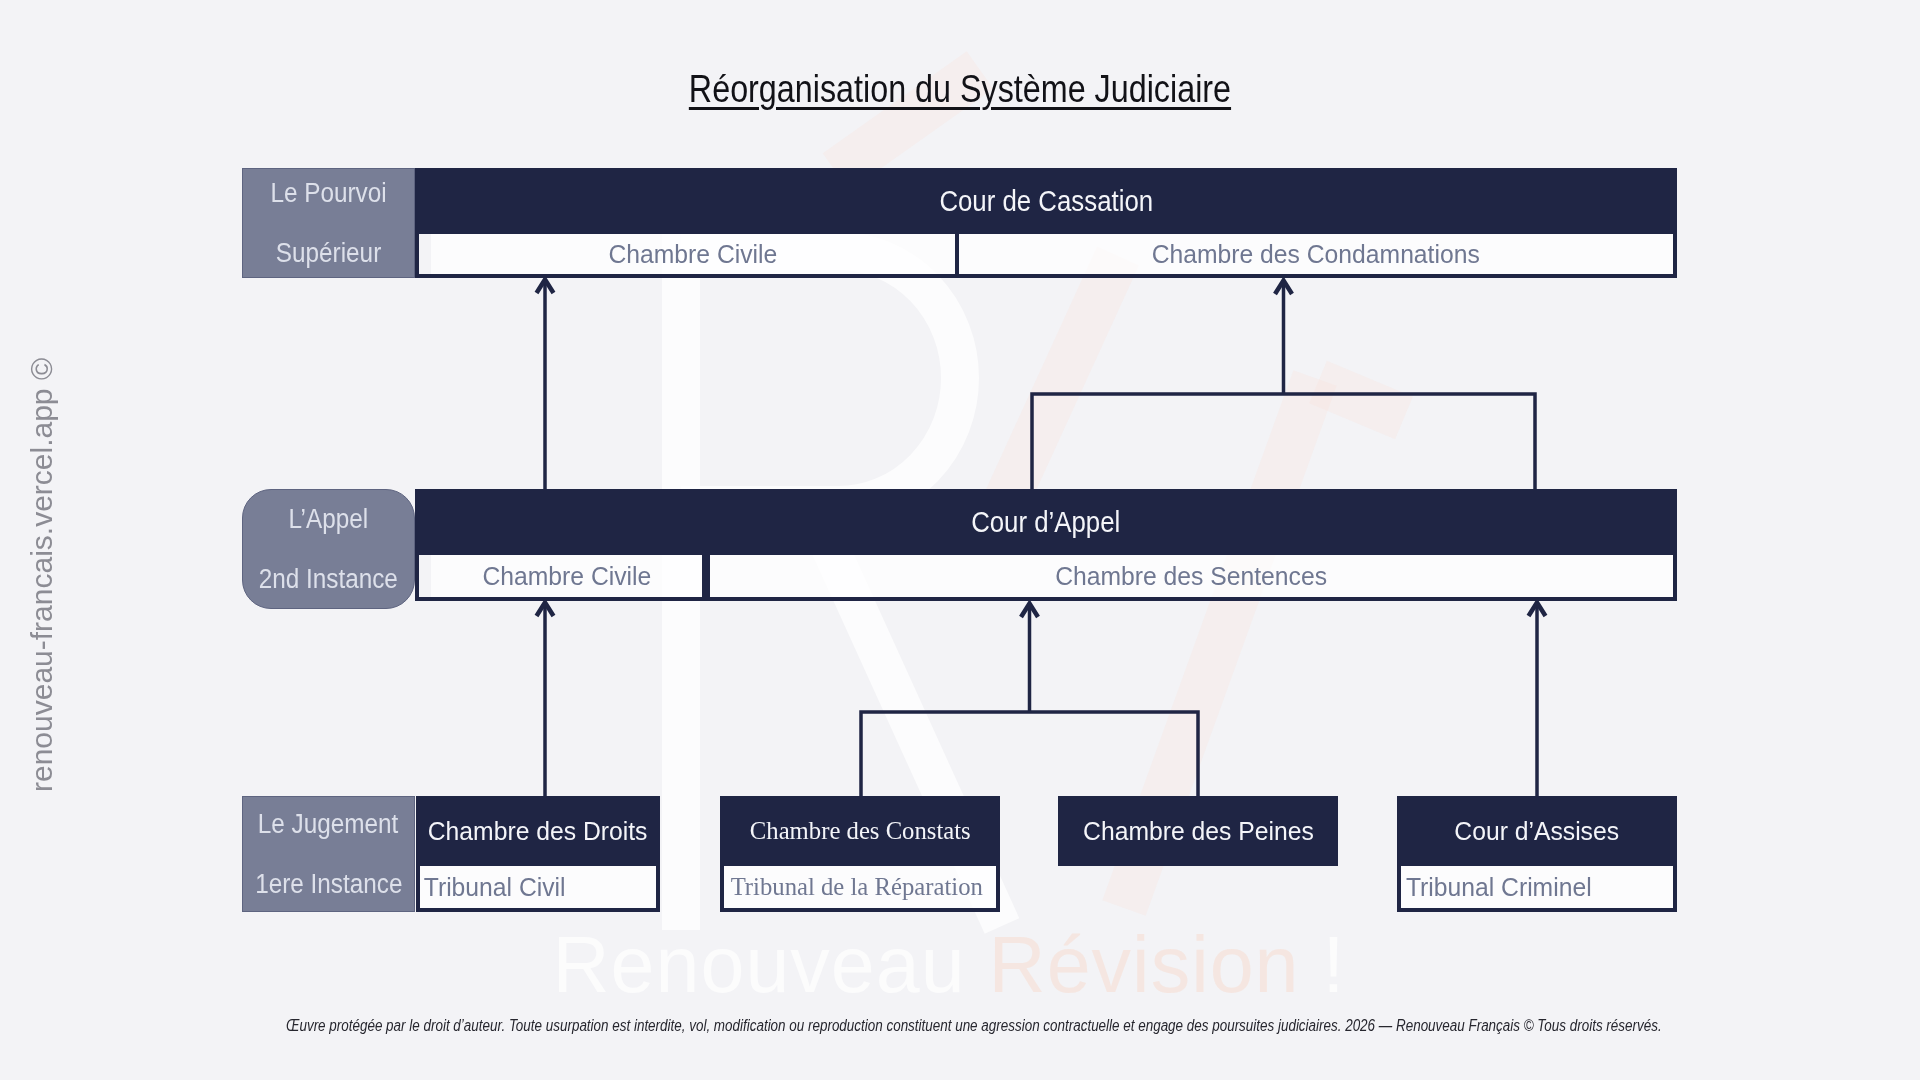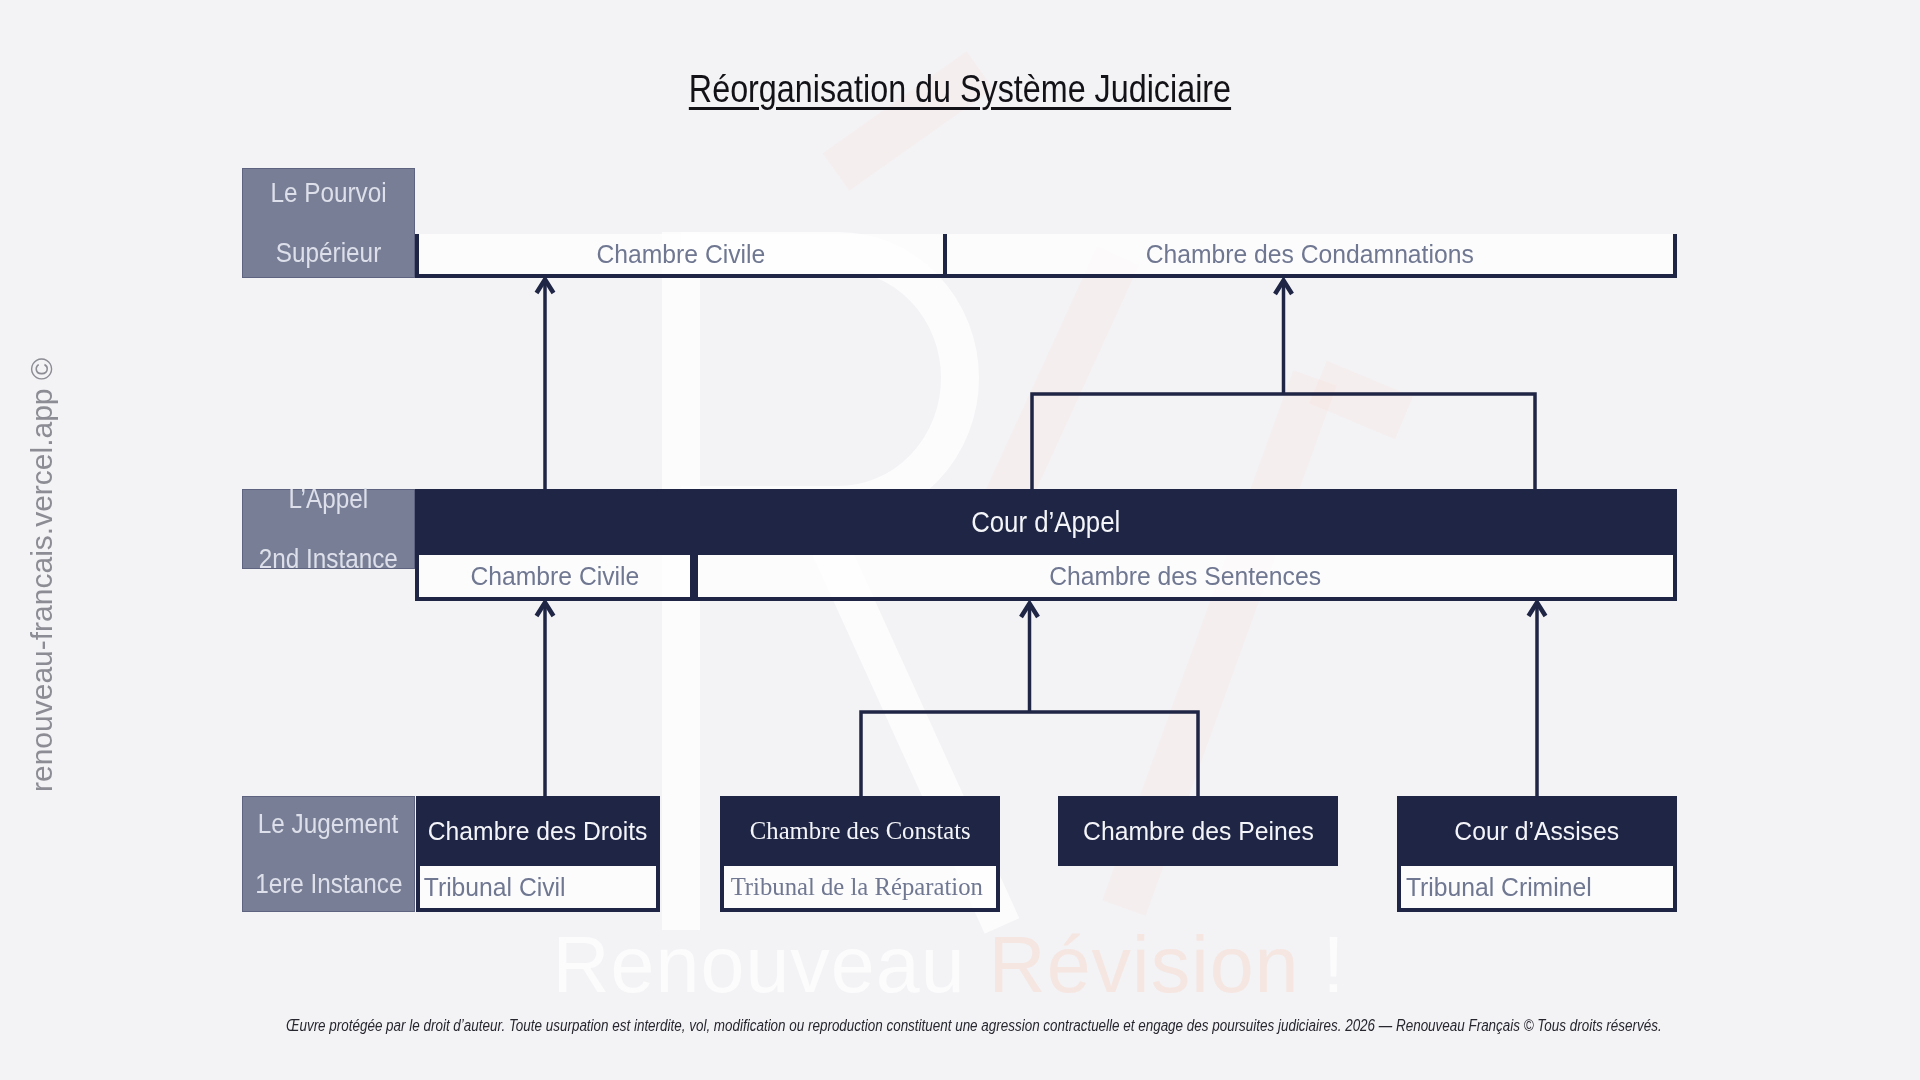--- a/index.html
+++ b/index.html
@@ -55,20 +55,21 @@
   .band-title,.court-title{
     position:absolute;left:0;top:0;right:0;
     display:flex;justify-content:center;align-items:center;
     color:#f4f5f9;font-size:30px;background:#1f2544;
   }
   .band-title .fit{--sx:0.86;}
   .chamber-row{
     position:absolute;left:0;right:0;bottom:0;height:46px;
     border:4px solid #1f2544;border-top:none;box-sizing:border-box;
     display:flex;
+    padding-left:12px;
   }
   .vdiv{flex:none;width:4px;background:#1f2544;}
   .chamber{
     background:rgba(255,255,255,0.72);
     display:flex;justify-content:center;align-items:center;
     color:#6f7791;font-size:26px;box-sizing:border-box;
   }
   .chamber .fit{--sx:0.95;}
 
   
@@ -144,32 +145,35 @@
     <path d="M 1021 617 L 1029.5 603.5 L 1038 617"></path>
     <path d="M 1528.5 616 L 1537 602.5 L 1545.5 616"></path>
   </g>
 </svg>
 
 <div class="stage-label" style="top:168px;height:110px;">
   <span class="fit">Le Pourvoi</span>
   <span class="fit">Supérieur</span>
 </div>
 <div class="band" style="top:168px;height:110px;">
+  <div class="band-title" style="height:66px;">
+      <span class="fit">Cour de Cassation</span>
+    </div>
   <div class="chamber-row" style="height:44px;">
     <div class="chamber" style="width:524px;">
         <span class="fit">Chambre Civile</span>
       </div>
     <div class="vdiv"></div>
     <div class="chamber" style="flex:1;">
         <span class="fit">Chambre des Condamnations</span>
       </div>
   </div>
 </div>
 
-<div class="stage-label" style="top:489px;height:80px;">
+<div class="stage-label" style="top:489px;height:120px;border-radius:29px;">
   <span class="fit">L’Appel</span>
   <span class="fit">2nd Instance</span>
 </div>
 <div class="band" style="top:489px;height:112px;">
   <div class="band-title" style="height:66px;">
       <span class="fit">Cour d’Appel</span>
     </div>
   <div class="chamber-row">
     <div class="chamber" style="width:271px;">
         <span class="fit">Chambre Civile</span>

